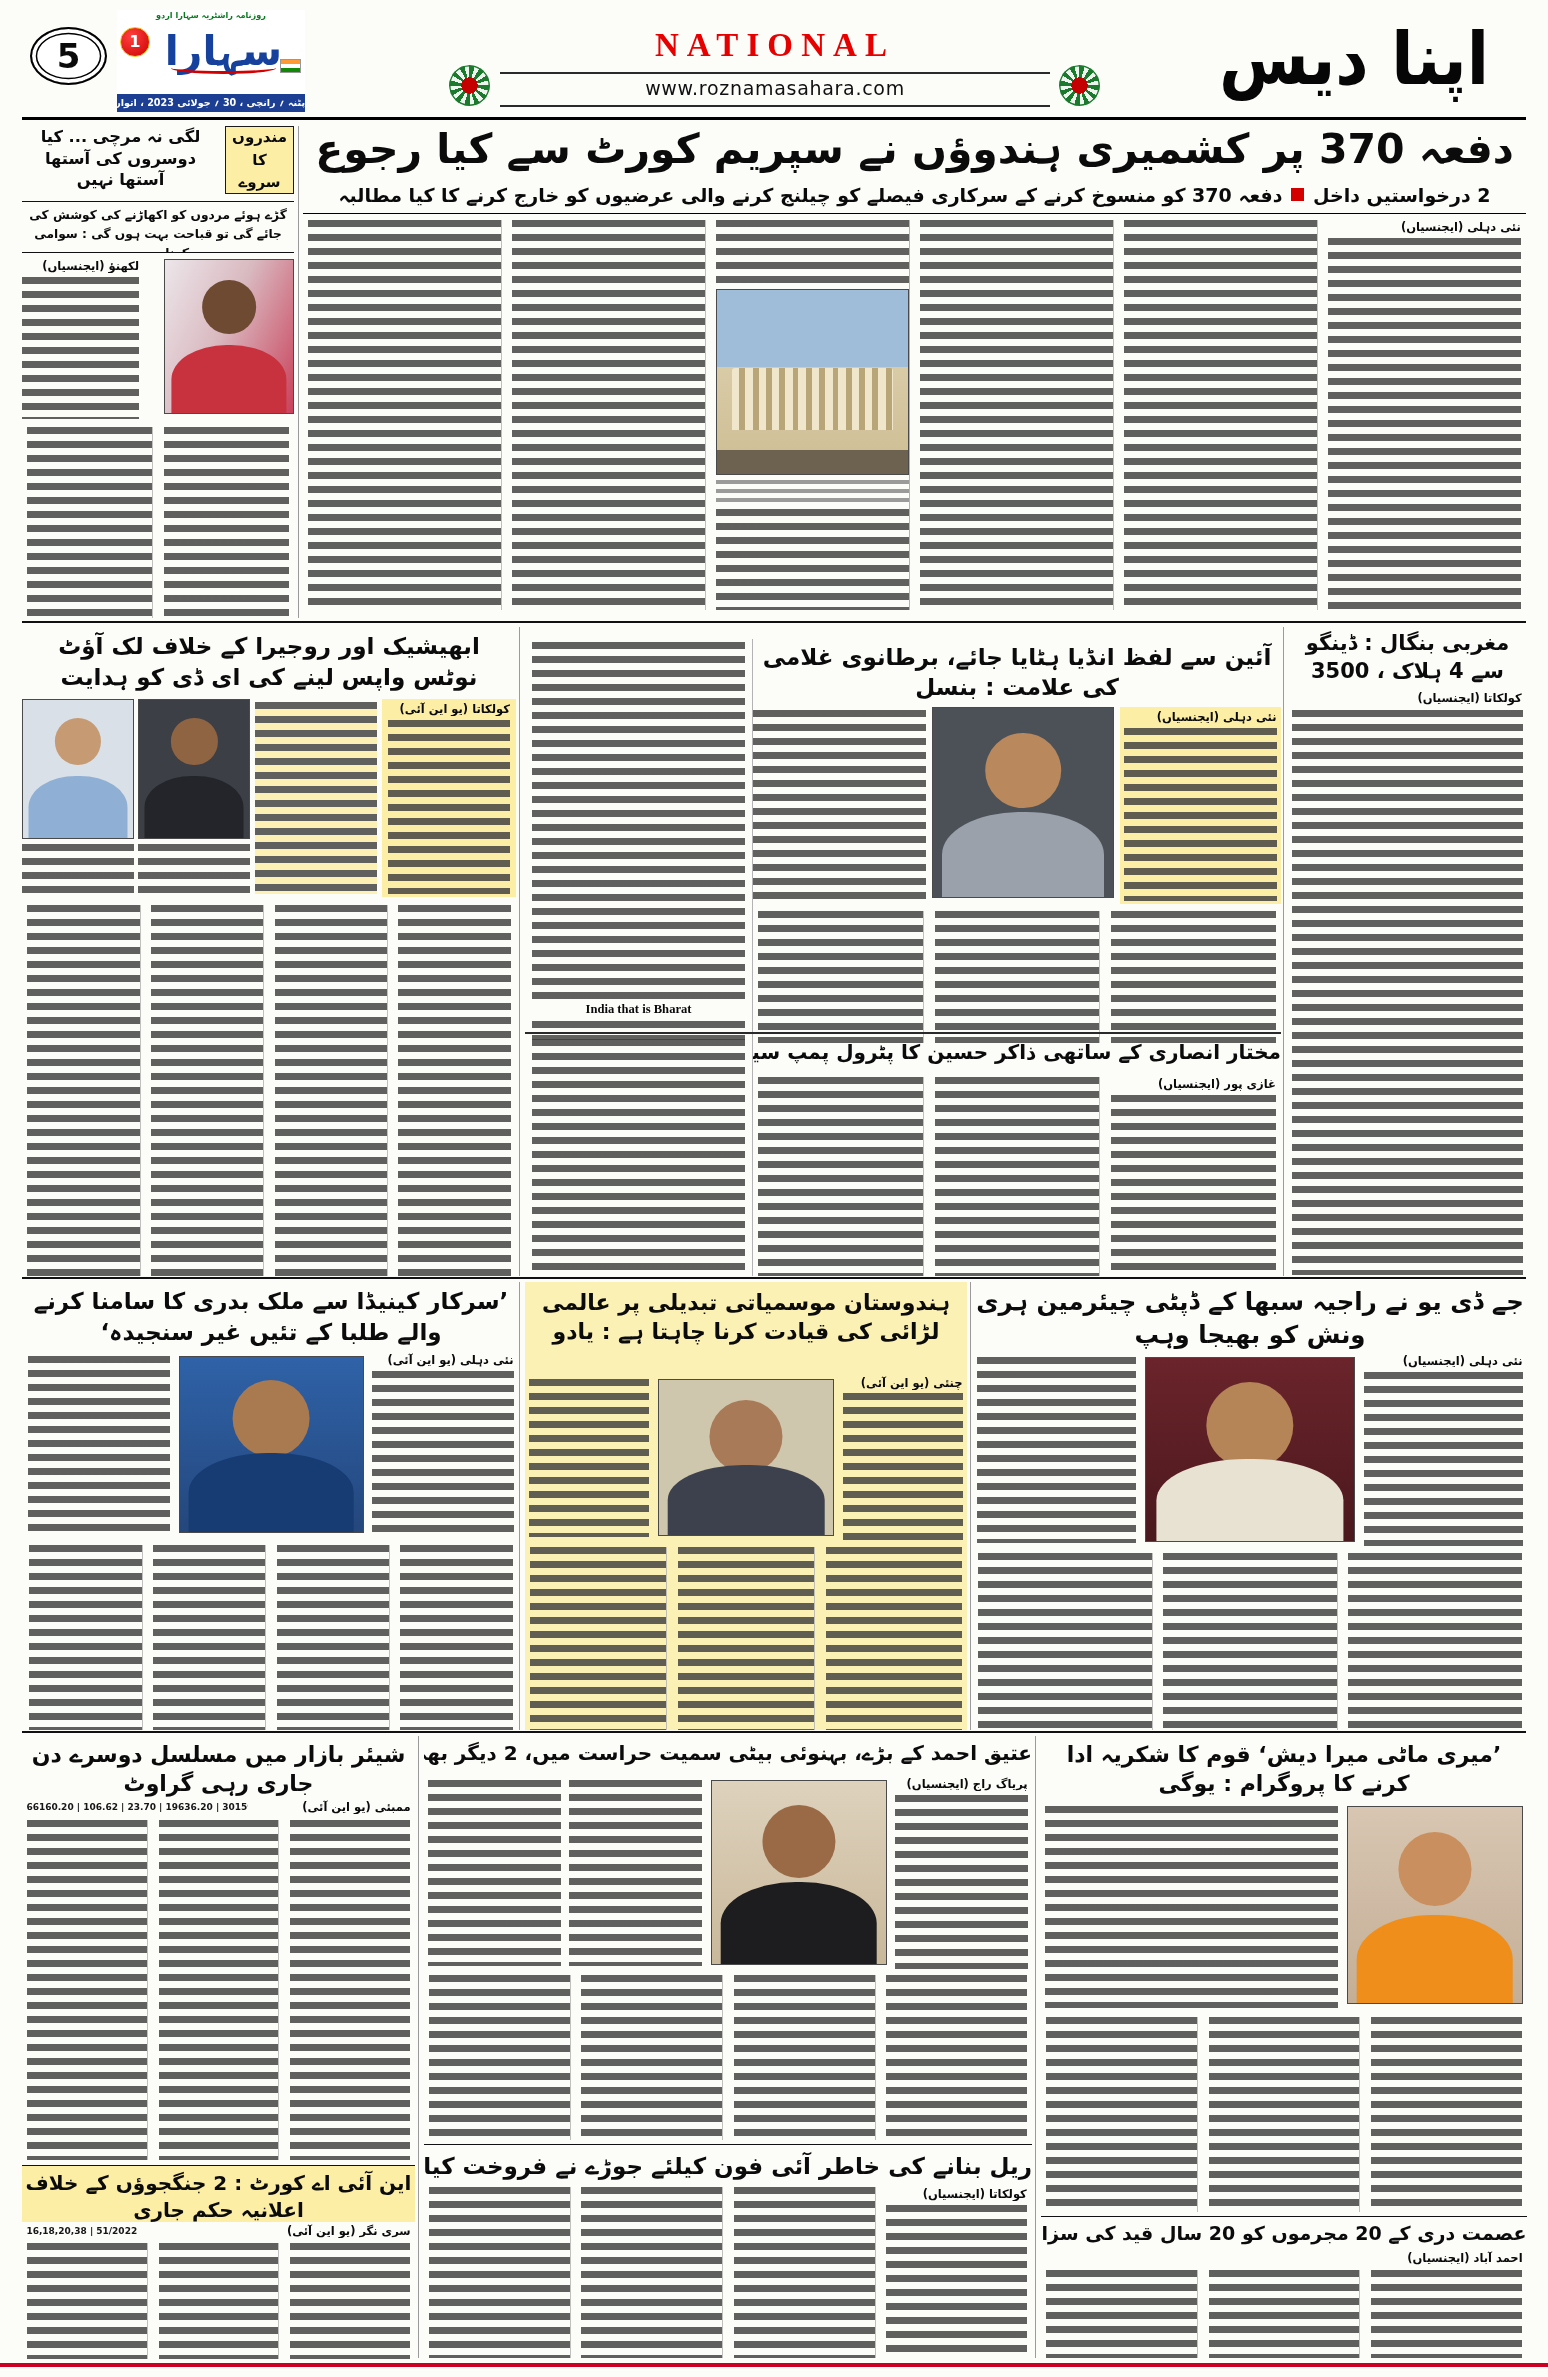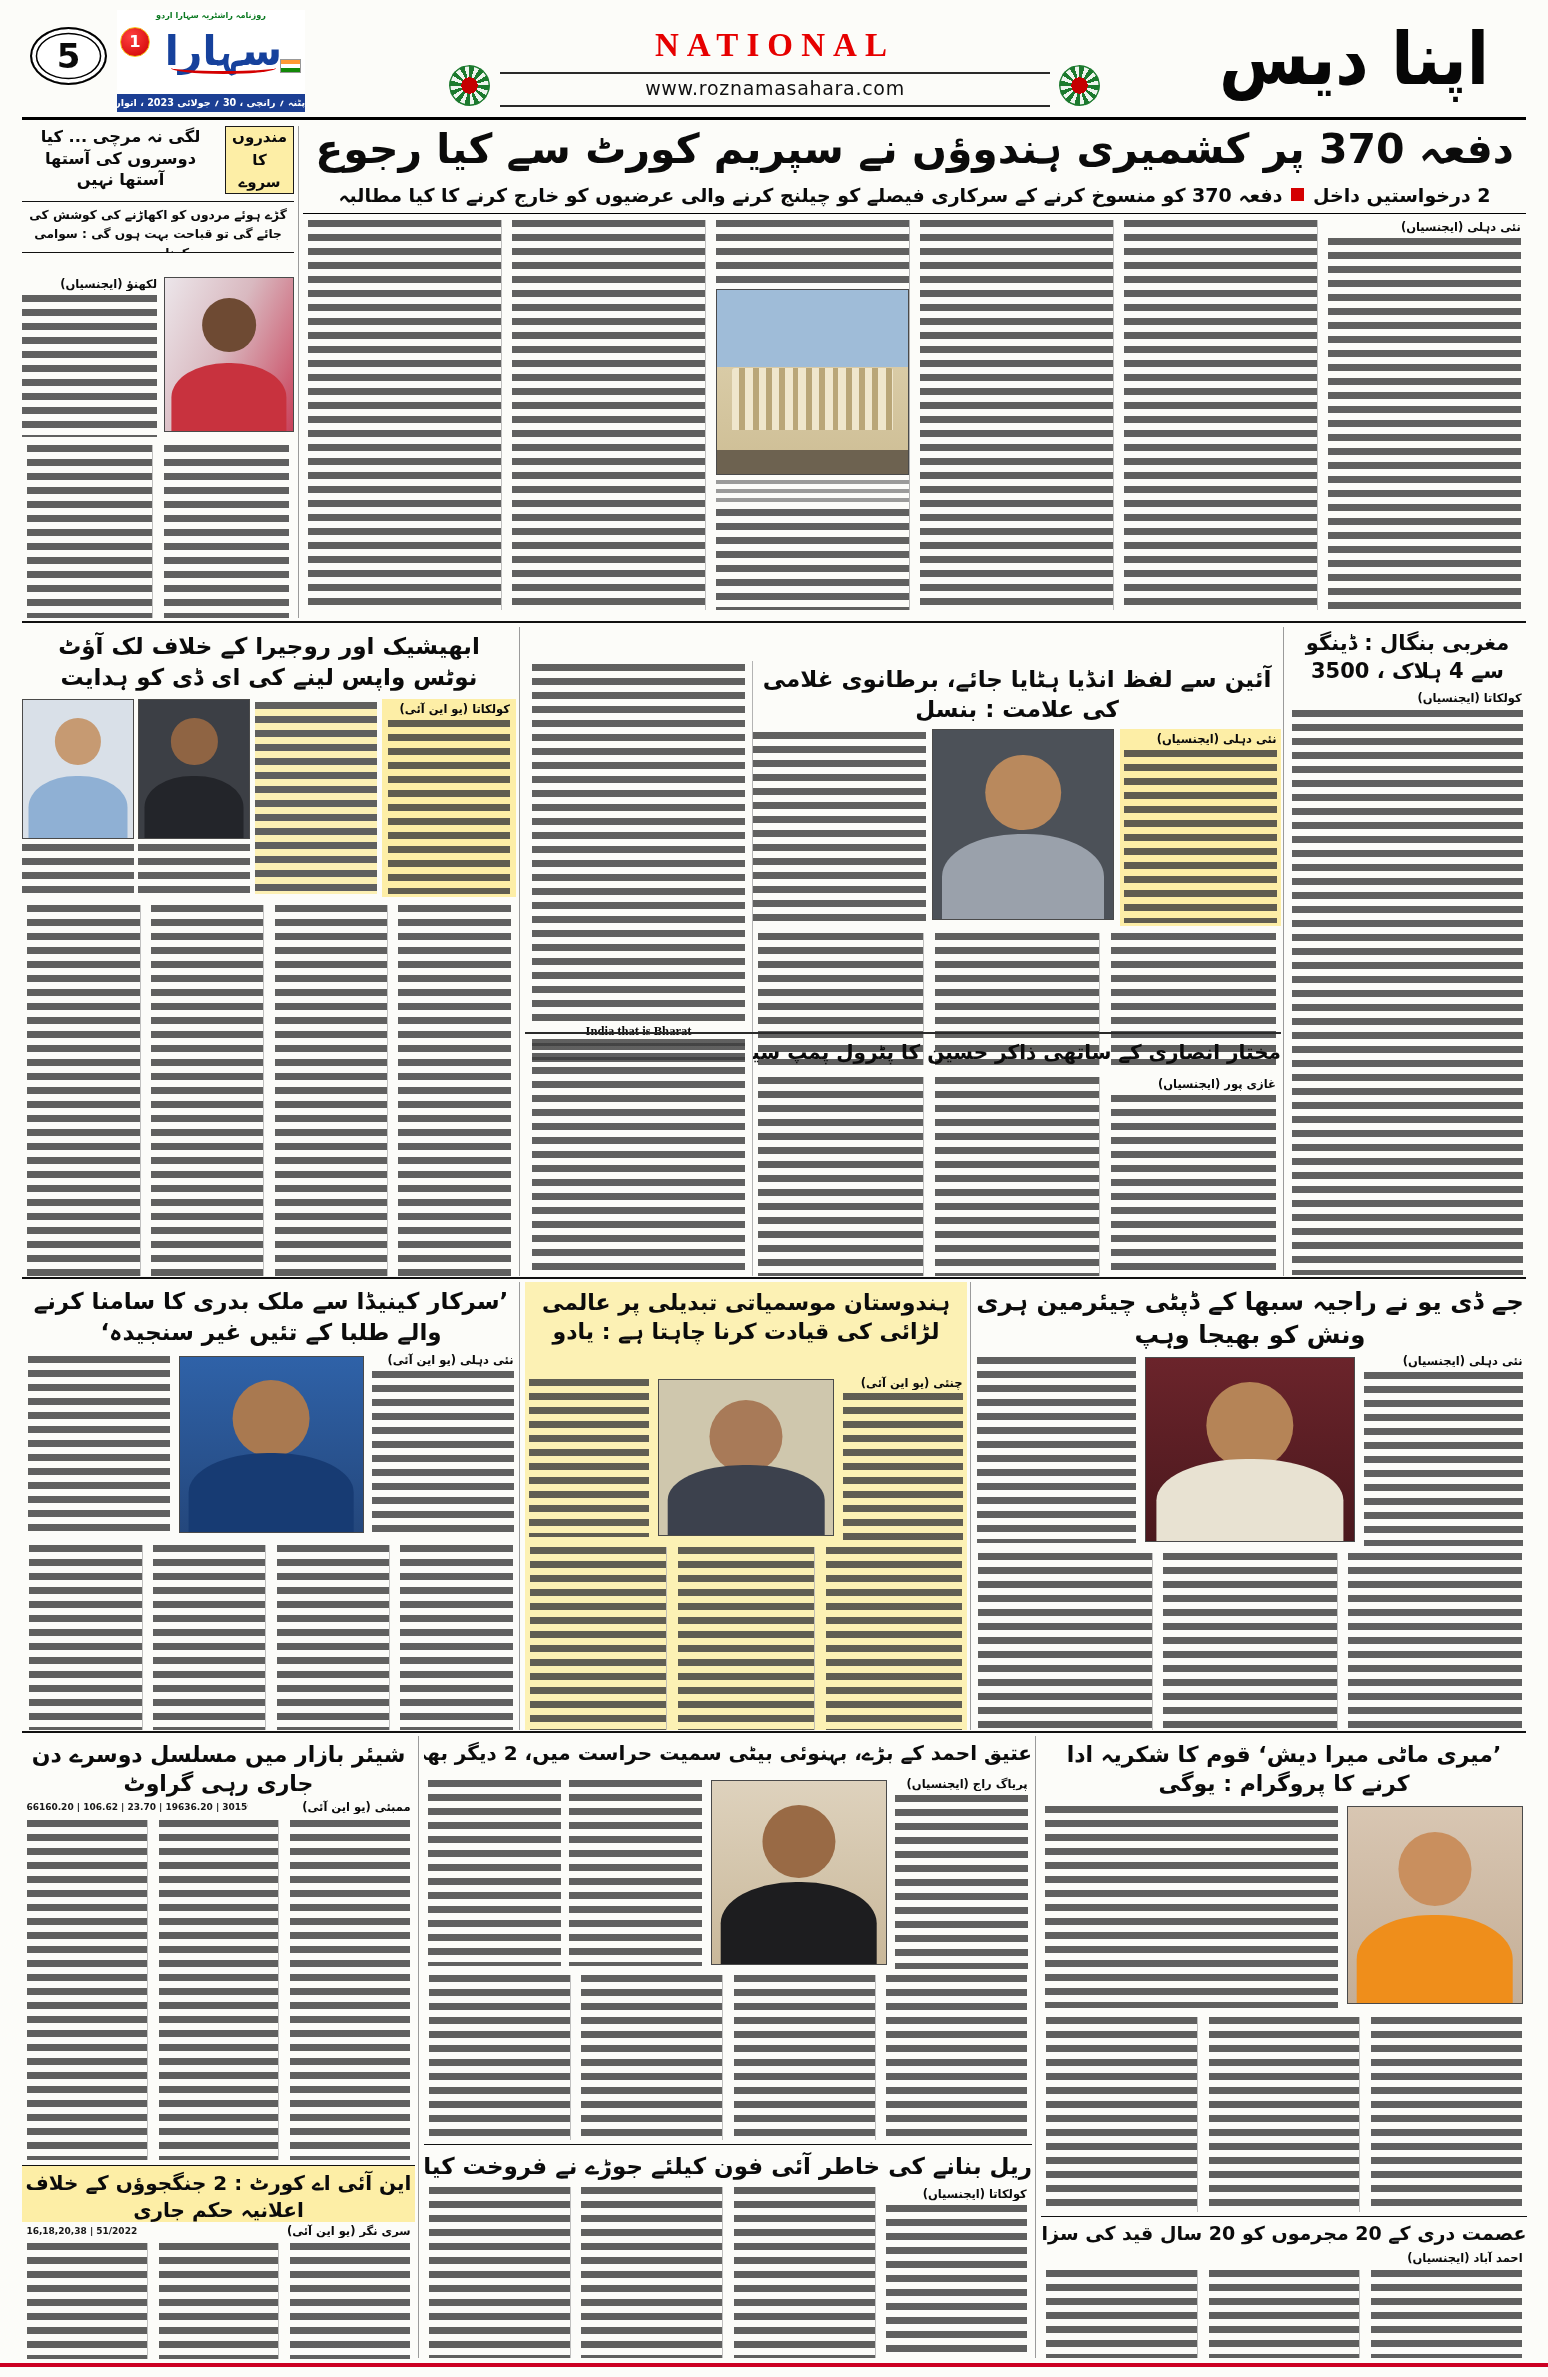--- a/index.html
+++ b/index.html
@@ -99,21 +99,21 @@
     <div class="abs nameplate" style="left:1183px;top:21px;width:342px;height:86px">اپنا دیس</div>
   </header>
   <div class="abs hrule-heavy" style="left:22px;top:117px;width:1504px;height:3px"></div>
 
   <section class="art rtl colflex" style="left:22px;top:126px;width:272px;height:492px">
     <div class="row" style="gap:6px;height:71px">
       <div class="kick" style="width:69px;height:68px;font-size:15px">مندروں کا سروے</div>
       <div class="hl" style="font-size:16.3px;flex:1;height:68px">لگی نہ مرچی ... کیا دوسروں کی آستھا آستھا نہیں</div>
     </div>
     <div class="deck">گڑے ہوئے مردوں کو اکھاڑنے کی کوشش کی جائے گی تو قباحت بہت ہوں گی : سوامی کرنا موریہ</div>
-    <div class="row" style="height:160px;margin-top:24px;gap:7px">
+    <div class="row" style="height:160px;margin-top:6px;gap:25px">
       <div class="photo person ph-maurya" style="width:130px;height:155px"></div>
       <div class="colflex" style="flex:1">
         <div class="byl">لکھنؤ (ایجنسیاں)</div>
         <div class="tx" style="flex:1;margin-top:3.7px"></div>
       </div>
     </div>
     <div class="cols" style="margin-top:7.4px">
       <div class="tx"></div>
       <div class="tx"></div>
     </div>
@@ -165,21 +165,21 @@
       </div>
     </div>
     <div class="cols" style="margin-top:7.4px">
       <div class="tx"></div>
       <div class="tx"></div>
       <div class="tx"></div>
       <div class="tx"></div>
     </div>
   </section>
 
-  <section class="art rtl" style="left:525px;top:661px;width:756px;height:404px">
+  <section class="art rtl" style="left:525px;top:639px;width:756px;height:404px">
     <div class="row" style="height:100%">
       <div class="colflex" style="flex:1">
         <div class="hl" style="font-size:23px;height:65px;padding-top:3px">آئین سے لفظ انڈیا ہٹایا جائے، برطانوی غلامی کی علامت : بنسل</div>
         <div class="row" style="height:197px;margin-top:3px">
           <div class="colflex ylwbg" style="width:161px;padding:3px 4.4px">
             <div class="byl">نئی دہلی (ایجنسیاں)</div>
             <div class="tx ylw" style="flex:1;margin-top:3.7px"></div>
           </div>
           <div class="photo person ph-bansal" style="width:182px;height:191px;margin:0 6px"></div>
           <div class="tx" style="flex:1;margin-top:3px"></div>

